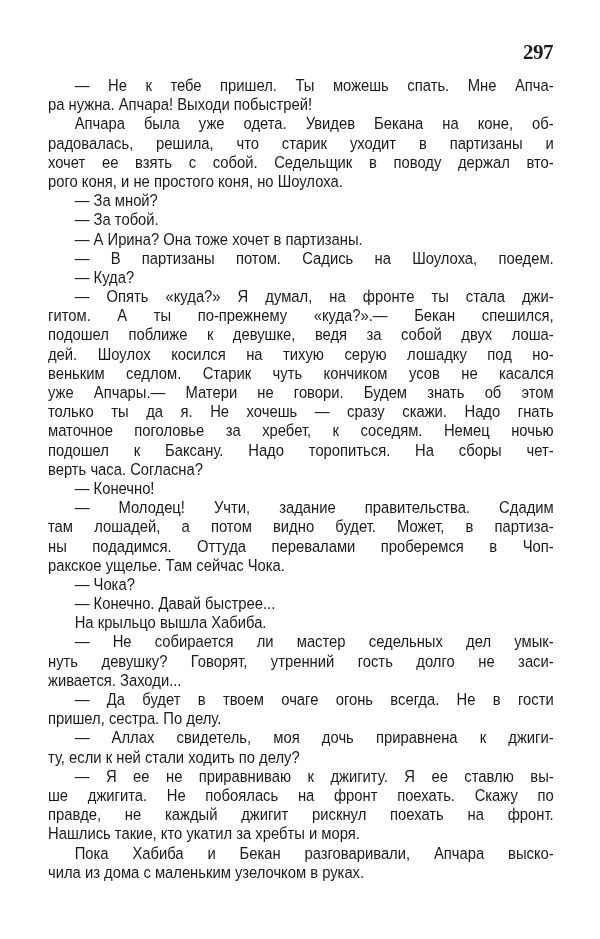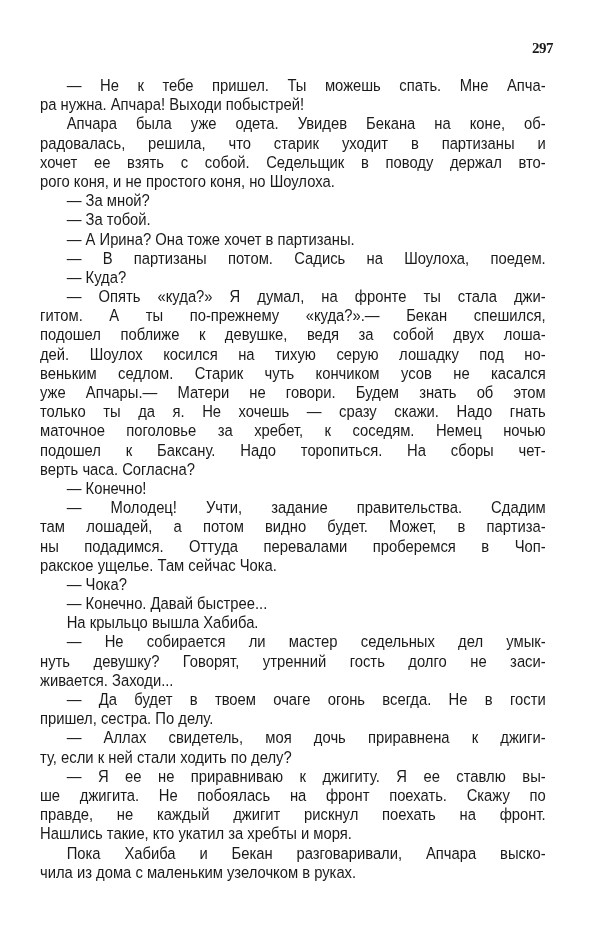--- a/index.html
+++ b/index.html
@@ -1,22 +1,22 @@
 <!DOCTYPE html>
 <html><head>
 <meta charset="utf-8">
 <style>
   html, body { margin: 0; padding: 0; background: #ffffff; }
   body { width: 600px; height: 939px; position: relative; overflow: hidden; color: #1a1a1a; }
   .page-number {
     position: absolute; top: 40px; right: 47px;
-    font-family: "Liberation Serif", serif; font-weight: bold; font-size: 15px; letter-spacing: -0.5px;
+    font-family: "Liberation Serif", serif; font-weight: bold; font-size: 21px; letter-spacing: -0.5px;
   }
   .text-block {
-    position: absolute; left: 40px; top: 76px; width: 506px;
+    position: absolute; left: 48px; top: 76px; width: 506px;
     font-family: "Liberation Sans Narrow", "Liberation Sans", sans-serif;
   }
   .line {
     height: 19.2px; line-height: 19.2px; font-size: 17.2px;
     white-space: nowrap; text-align: justify; text-align-last: justify;
     transform-origin: left center; transform: scaleX(0.86); width: 588px;
   }
   .line.indent { padding-left: 31px; width: 557px; }
   .line.last { text-align-last: left; }
 </style>

